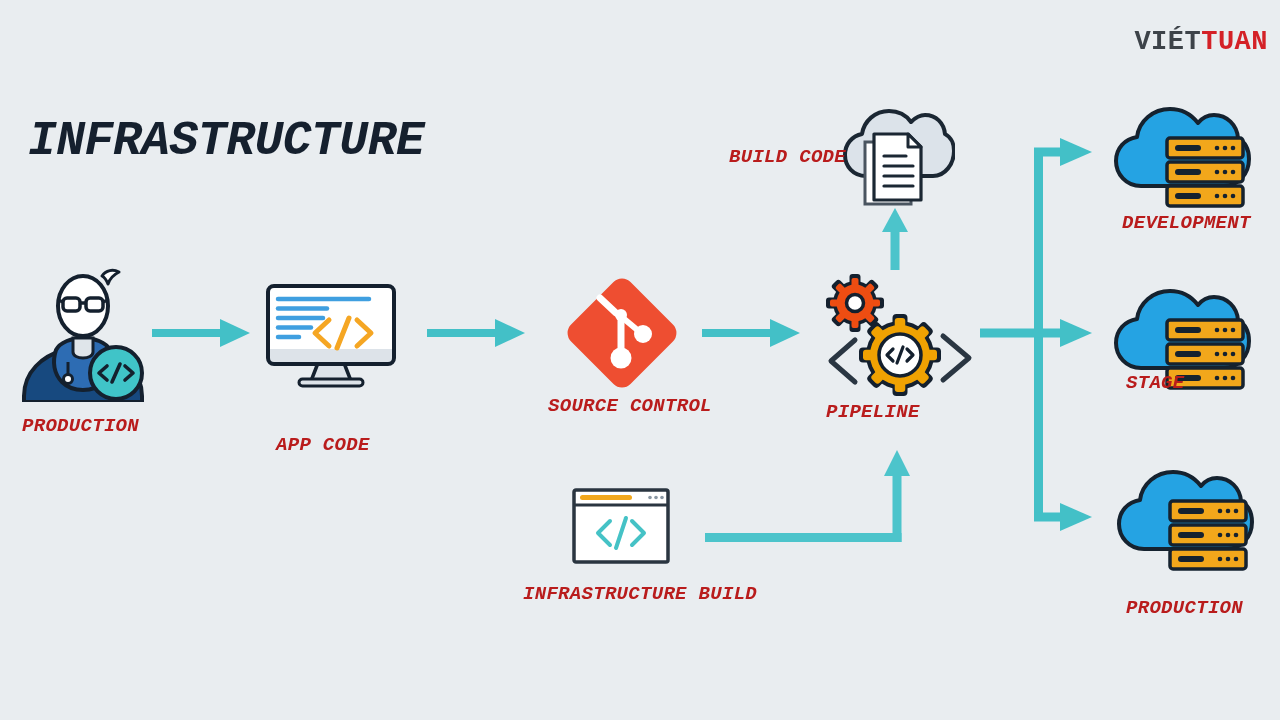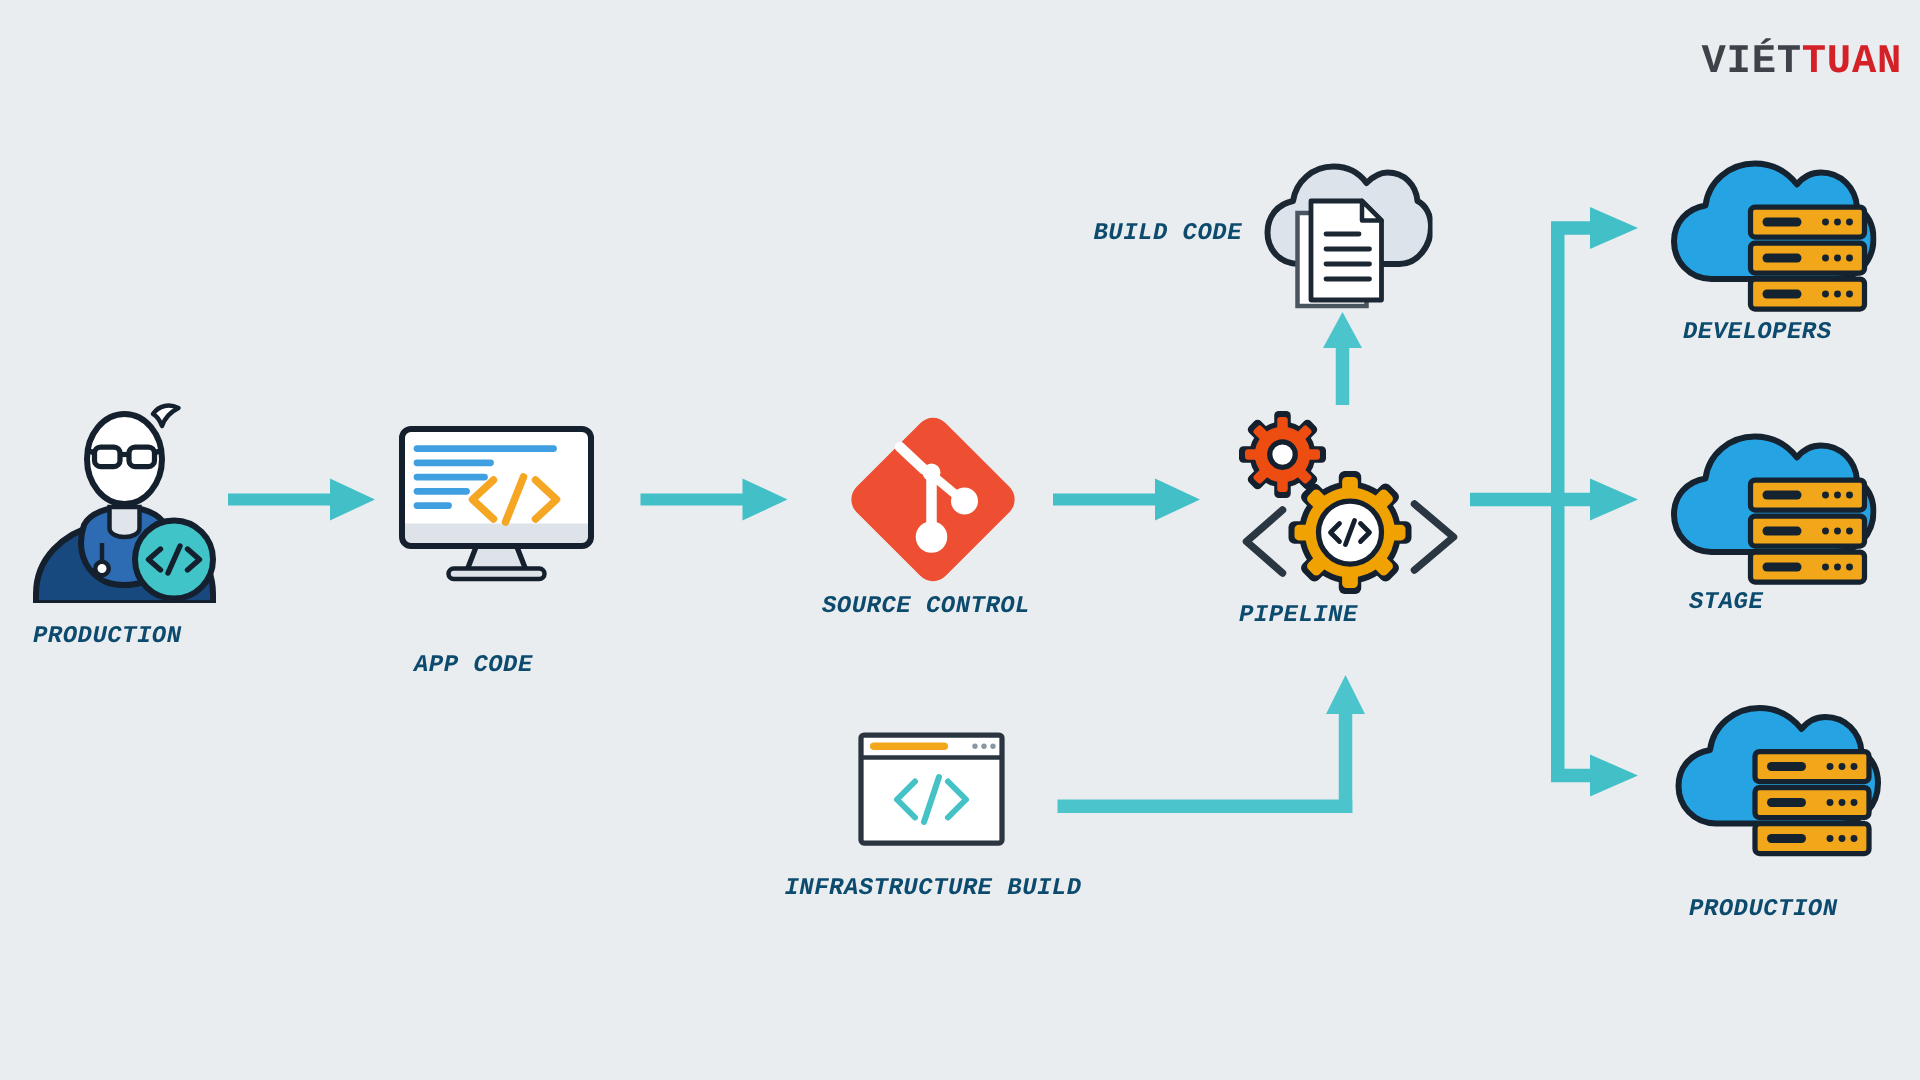--- a/index.html
+++ b/index.html
@@ -14,35 +14,36 @@
     letter-spacing:-0.5px;color:#15202e;
   }
   .title span{display:block;}
   .logo{
     position:absolute;top:27px;right:12px;
     font-size:27px;font-weight:bold;letter-spacing:0.5px;white-space:nowrap;
   }
   .logo-dark{color:#3d4349;}
   .logo-red{color:#d42127;}
   .node-label{
-    position:absolute;font-weight:bold;font-style:italic;font-size:16px;
-    letter-spacing:0.3px;color:#0c4a6e;white-space:nowrap;text-align:right;
+    position:absolute;font-weight:bold;font-style:italic;font-size:19px;
+    letter-spacing:0.3px;color:#b91c1c;white-space:nowrap;text-align:right;
   }
   svg{display:block;}
 </style>
 </head>
 <body>
 
 <div class="canvas">
 
   <div class="logo">
     <span class="logo-dark">VIÉT</span><span class="logo-red">TUAN</span>
   </div>
 
   <h1 class="title">
+    <span>INFRASTRUCTURE</span>
   </h1>
 
   <svg class="abs" style="left:18px;top:262px" width="130" height="140" viewBox="0 0 130 140">
     <path d="M6,140 L6,134 C6,110 24,94 46,88 L84,88 C106,94 124,110 124,134 L124,140 Z" fill="#17497f" stroke="#14202e" stroke-width="4" stroke-linejoin="round"></path>
     <path d="M38,88 C34,100 36,112 44,120 C50,126 56,128 65,128 C74,128 80,126 86,120 C94,112 96,100 92,88 C88,80 76,76 65,76 C54,76 42,80 38,88 Z" fill="#2d6cb3" stroke="#14202e" stroke-width="4" stroke-linejoin="round"></path>
     <path d="M55,76 L75,76 L75,90 C75,98 55,98 55,90 Z" fill="#dfe5ea" stroke="#14202e" stroke-width="3"></path>
     <ellipse cx="65" cy="44" rx="25" ry="30" fill="#ffffff" stroke="#14202e" stroke-width="4"></ellipse>
     <path d="M84,14 C88,8 95,7 101,10 C97,12 92,16 90,22 C88,17 86,15 84,14 Z" fill="#ffffff" stroke="#14202e" stroke-width="3" stroke-linejoin="round"></path>
     <g stroke="#14202e" stroke-width="3.5" fill="none">
       <rect x="45" y="36" width="17" height="13" rx="4"></rect>
@@ -216,21 +217,21 @@
       </g>
       <g>
         <rect x="54" y="88" width="76" height="20" rx="3" fill="#f2a71b" stroke="#15222f" stroke-width="3.5"></rect>
         <rect x="62" y="95" width="26" height="6" rx="3" fill="#15222f"></rect>
         <circle cx="104" cy="98" r="2.3" fill="#15222f"></circle>
           <circle cx="112" cy="98" r="2.3" fill="#15222f"></circle>
           <circle cx="120" cy="98" r="2.3" fill="#15222f"></circle>
       </g>
     </g>
   </svg>
-  <div class="node-label" style="left:1122px;top:212px">DEVELOPERS</div>
+  <div class="node-label" style="left:1122px;top:212px">DEVELOPMENT</div>
 
   <svg class="abs" style="left:1113px;top:280px" width="138" height="112" viewBox="0 0 138 112">
     <path d="M28,88 C13,88 3,76 3,63 C3,50 12,41 24,39 C26,23 40,11 57,11 C68,11 78,16 85,25 C89,20 95,17 101,17 C114,17 124,27 125,40 C132,44 136,52 136,61 C136,76 125,88 111,88 Z" fill="#25a3e3" stroke="#15222f" stroke-width="4" stroke-linejoin="round"></path>
     <g>
       <g>
         <rect x="54" y="40" width="76" height="20" rx="3" fill="#f2a71b" stroke="#15222f" stroke-width="3.5"></rect>
         <rect x="62" y="47" width="26" height="6" rx="3" fill="#15222f"></rect>
         <circle cx="104" cy="50" r="2.3" fill="#15222f"></circle>
           <circle cx="112" cy="50" r="2.3" fill="#15222f"></circle>
           <circle cx="120" cy="50" r="2.3" fill="#15222f"></circle>
@@ -244,21 +245,21 @@
       </g>
       <g>
         <rect x="54" y="88" width="76" height="20" rx="3" fill="#f2a71b" stroke="#15222f" stroke-width="3.5"></rect>
         <rect x="62" y="95" width="26" height="6" rx="3" fill="#15222f"></rect>
         <circle cx="104" cy="98" r="2.3" fill="#15222f"></circle>
           <circle cx="112" cy="98" r="2.3" fill="#15222f"></circle>
           <circle cx="120" cy="98" r="2.3" fill="#15222f"></circle>
       </g>
     </g>
   </svg>
-  <div class="node-label" style="left:1126px;top:392px">STAGE</div>
+  <div class="node-label" style="left:1126px;top:372px">STAGE</div>
 
   <svg class="abs" style="left:1116px;top:461px" width="138" height="112" viewBox="0 0 138 112">
     <path d="M28,88 C13,88 3,76 3,63 C3,50 12,41 24,39 C26,23 40,11 57,11 C68,11 78,16 85,25 C89,20 95,17 101,17 C114,17 124,27 125,40 C132,44 136,52 136,61 C136,76 125,88 111,88 Z" fill="#25a3e3" stroke="#15222f" stroke-width="4" stroke-linejoin="round"></path>
     <g>
       <g>
         <rect x="54" y="40" width="76" height="20" rx="3" fill="#f2a71b" stroke="#15222f" stroke-width="3.5"></rect>
         <rect x="62" y="47" width="26" height="6" rx="3" fill="#15222f"></rect>
         <circle cx="104" cy="50" r="2.3" fill="#15222f"></circle>
           <circle cx="112" cy="50" r="2.3" fill="#15222f"></circle>
           <circle cx="120" cy="50" r="2.3" fill="#15222f"></circle>

